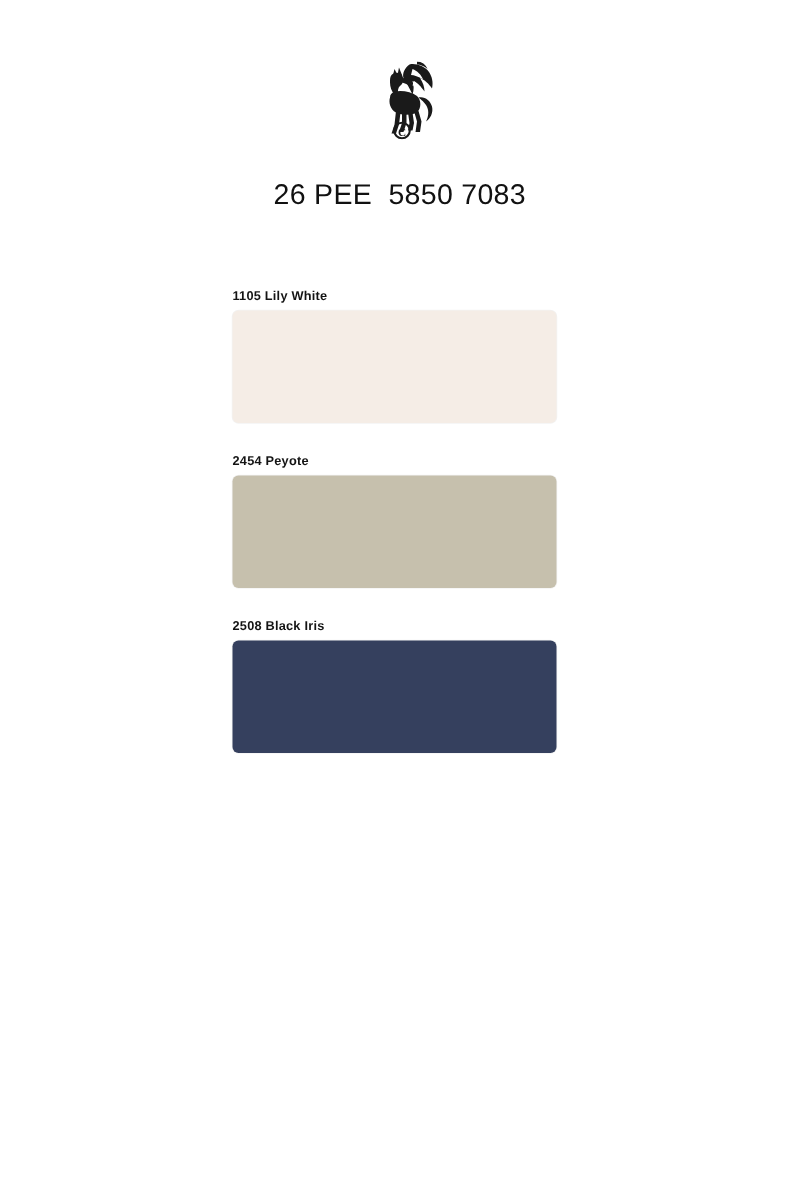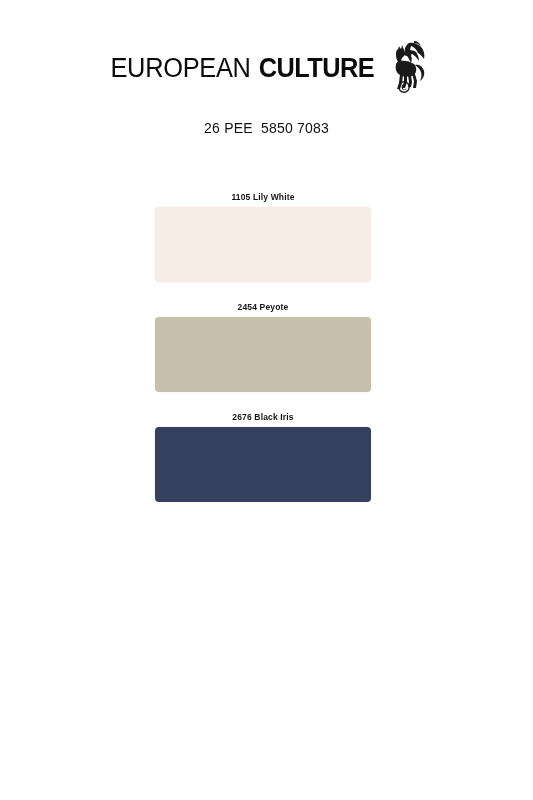--- a/index.html
+++ b/index.html
@@ -70,41 +70,40 @@
   .brand-emblem svg { display: block; }
 
   
   .ref-code {
     position: absolute;
     top: 120px;
     left: 0;
     width: 533px;
     text-align: center;
     font-family: "Liberation Sans", sans-serif;
-    font-size: 14px;
+    font-size: 19px;
     font-weight: 400;
     color: #111111;
     letter-spacing: 0.2px;
     white-space: pre;
   }
 
   
   .swatch-list {
     position: absolute;
     top: 192px;
     left: 155px;
     width: 216px;
   }
 
   .swatch-block {
     margin-bottom: 20px;
   }
 
   .swatch-label {
-    text-align: center;
     font-family: "Liberation Sans", sans-serif;
     font-size: 8.5px;
     font-weight: 700;
     color: #141414;
     letter-spacing: 0.15px;
     padding-bottom: 4px;
     line-height: 11px;
   }
 
   .swatch-chip {
@@ -113,24 +112,20 @@
     border-radius: 4px;
     box-shadow: 0 0 0 0.5px rgba(0,0,0,0.05);
   }
 </style>
 </head>
 <body style="background: rgb(255, 255, 255);">
 
 <div class="page">
 
   <div class="brand-header">
-    <div class="wordmark">
-      <span class="wm-light">EUROPEAN</span>
-      <span class="wm-bold">CULTURE</span>
-    </div>
 
     <div class="brand-emblem">
       <svg viewBox="0 0 46 52" width="46" height="52" aria-hidden="true">
         <g fill="#1a1a1a">
 
           <path d="M28 2 C32 1 38 3 41 7 C43 10 44 14 43 18 C41 15 38 12 35 11 C37 14 38 17 38 20 C36 17 33 14 30 13 C31 16 31 19 30 22 C28 18 26 14 24 11 C23 8 25 4 28 2 Z"></path>
           <path d="M30 5 C33 6 36 9 37 12 C34 10 31 9 29 9 Z" fill="#ffffff"></path>
           <path d="M31 13 C33 14 35 16 36 18 C34 17 32 16 30 16 Z" fill="#ffffff"></path>
 
           <path d="M33 0 C36 0 39 2 40 5 C38 3 35 2 33 2 Z"></path>
@@ -169,19 +164,19 @@
       <div class="swatch-label">1105 Lily White</div>
       <div class="swatch-chip" style="background-color: rgb(245, 237, 230);"></div>
     </div>
 
     <div class="swatch-block">
       <div class="swatch-label">2454 Peyote</div>
       <div class="swatch-chip" style="background-color: rgb(198, 192, 173);"></div>
     </div>
 
     <div class="swatch-block">
-      <div class="swatch-label">2676 Black Iris</div>
+      <div class="swatch-label">2508 Black Iris</div>
       <div class="swatch-chip" style="background-color: rgb(53, 64, 94);"></div>
     </div>
 
   </div>
 
 </div>
 
 </body></html>

